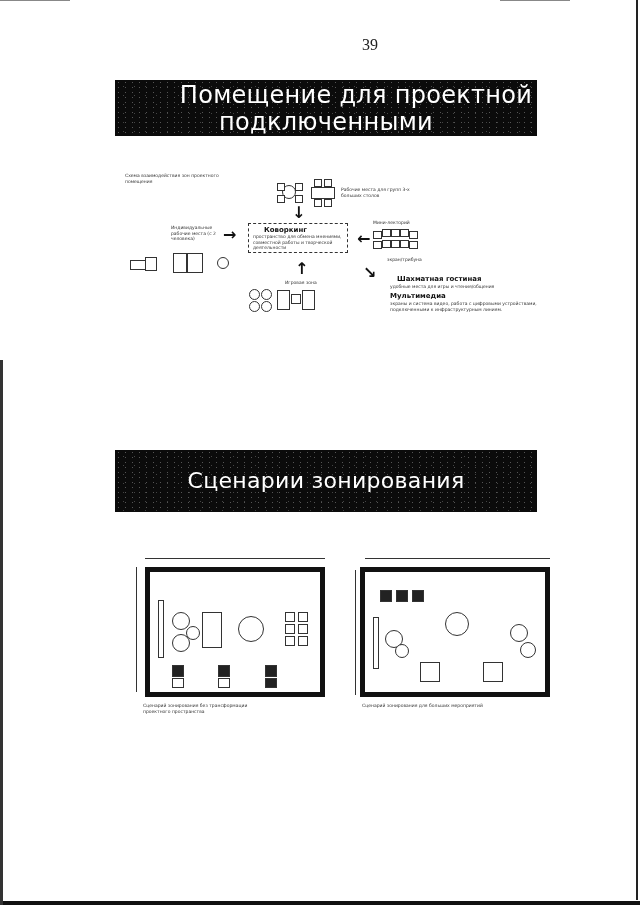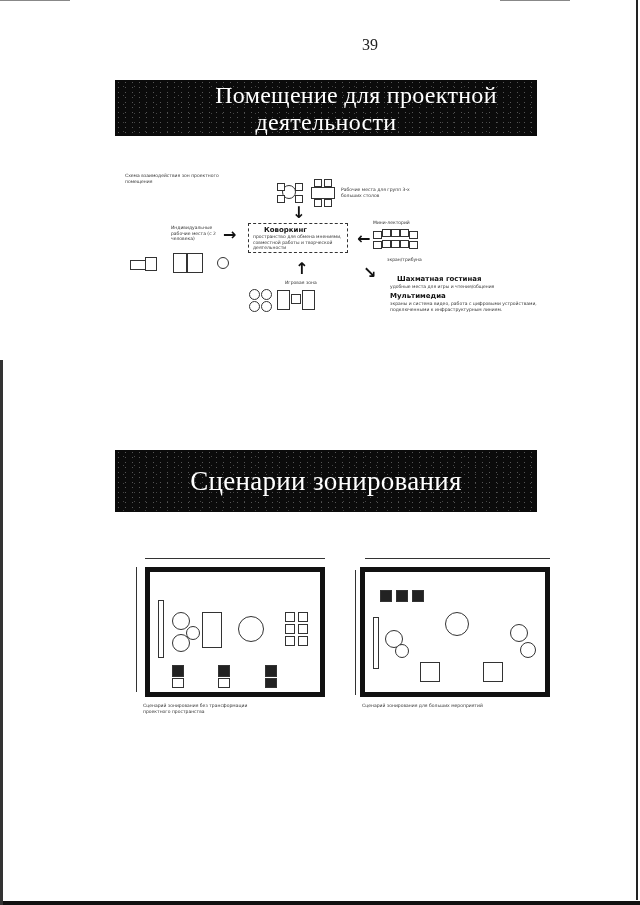--- a/index.html
+++ b/index.html
@@ -9,22 +9,22 @@
   .page-border-left { position:absolute; left:0; top:360px; width:3px; height:545px; background:#333; }
   .top-line-left { position:absolute; left:0; top:0; width:70px; height:1px; background:#888; }
   .top-line-right { position:absolute; right:70px; top:0; width:70px; height:1px; background:#888; }
   .page-number { position:absolute; left:362px; top:36px; font-family:"Liberation Serif", serif; font-size:16px; color:#222; }
 
   .banner { position:absolute; left:115px; width:422px; background:#0b0b0b; color:#fff; text-align:center; font-family:"DejaVu Sans", sans-serif;
     background-image: radial-gradient(#555 0.6px, transparent 0.8px), radial-gradient(#444 0.6px, transparent 0.8px);
     background-size: 7px 5px, 11px 9px; background-position: 0 0, 3px 2px; }
   .banner.b1 { top:80px; height:56px; }
   .banner.b2 { top:450px; height:62px; }
-  .banner .line { display:block; font-size:24px; line-height:27px; letter-spacing:0.3px;font-family:Liberation Serif, serif; }
-  .banner.b2 .line { font-size:27px; line-height:62px; }
+  .banner .line { display:block; font-size:24px; line-height:27px; letter-spacing:0.3px; }
+  .banner.b2 .line { font-size:22px; line-height:62px; }
   .banner.b1 .line:first-child { padding-top:2px; padding-left:60px; }
 
   .diagram { position:absolute; left:125px; top:165px; width:420px; height:190px; }
   .tiny { font-size:4.5px; line-height:5.5px; color:#333; }
   .abs { position:absolute; }
   .cw-box { position:absolute; left:123px; top:58px; width:100px; height:30px; border:1px dashed #333; padding:2px 4px; box-sizing:border-box; }
   .cw-title { font-size:7px; font-weight:bold; line-height:8px;padding-left:11px; }
   .arrow { position:absolute; font-size:16px; line-height:16px; font-weight:bold; }
   .bold-lbl { font-size:7px; font-weight:bold; line-height:8px; }
   .chair { position:absolute; border:1px solid #333; background:#fff; width:6px; height:6px; }
@@ -45,21 +45,21 @@
 <div class="page-border-right"></div>
 <div class="page-border-bottom"></div>
 <div class="page-border-left"></div>
 <div class="top-line-left"></div>
 <div class="top-line-right"></div>
 
 <div class="page-number">39</div>
 
 <div class="banner b1">
   <span class="line">Помещение для проектной</span>
-  <span class="line">деятельности</span>
+  <span class="line">подключенными</span>
 </div>
 
 <div class="diagram">
   <div class="abs tiny" style="left:0;top:8px;width:110px;">Схема взаимодействия зон проектного помещения</div>
 
   <div>
     <div class="circle" style="left:157px;top:20px;width:12px;height:12px;"></div>
     <div class="chair" style="left:152px;top:18px;"></div>
     <div class="chair" style="left:170px;top:18px;"></div>
     <div class="chair" style="left:152px;top:30px;"></div>

